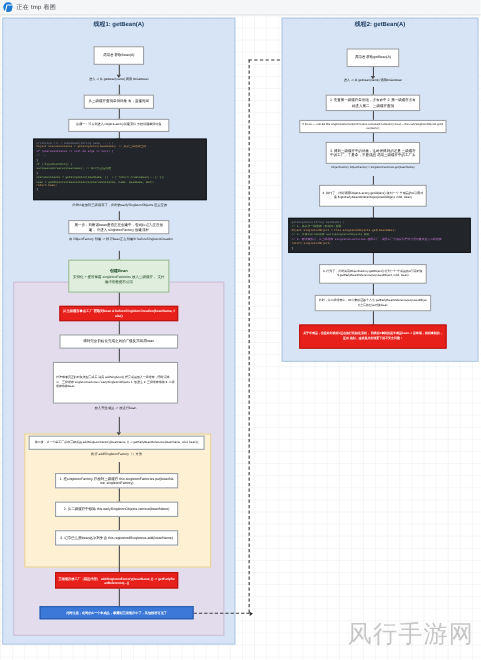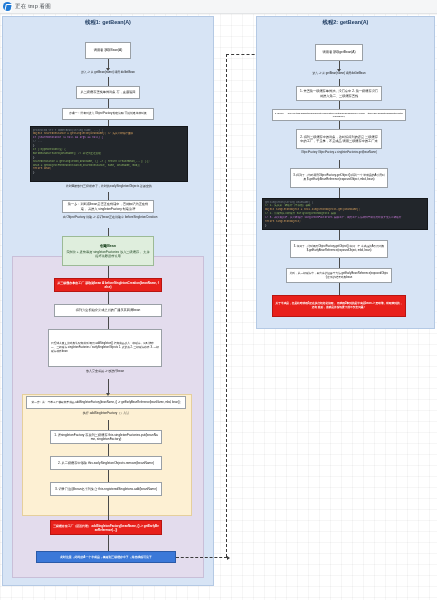--- a/index.html
+++ b/index.html
@@ -325,13 +325,14 @@
 
   <div class="node" style="left:286px; top:254px; width:106px; height:15px; font-size:2.7px;">此时，从二级缓存中，取出来的还是个方法
  getEarlyBeanReference(exposedObject)之后的结果对象bean</div>
 
   <div class="varrow" style="left:339px; top:269px; height:12px;"></div>
 
   <div class="node red" style="left:272px; top:281px; width:134px; height:22px; font-size:2.7px;">关于半成品，但是此时线程1还在执行初始化流程，
 而线程2拿到的是半成品bean -&gt; 意味着，线程拿到的，还有
 差别，这就是并发场景下的不安全问题！</div>
 
+  <div id="watermark">风行手游网</div>
 </div>
 
 </body></html>

